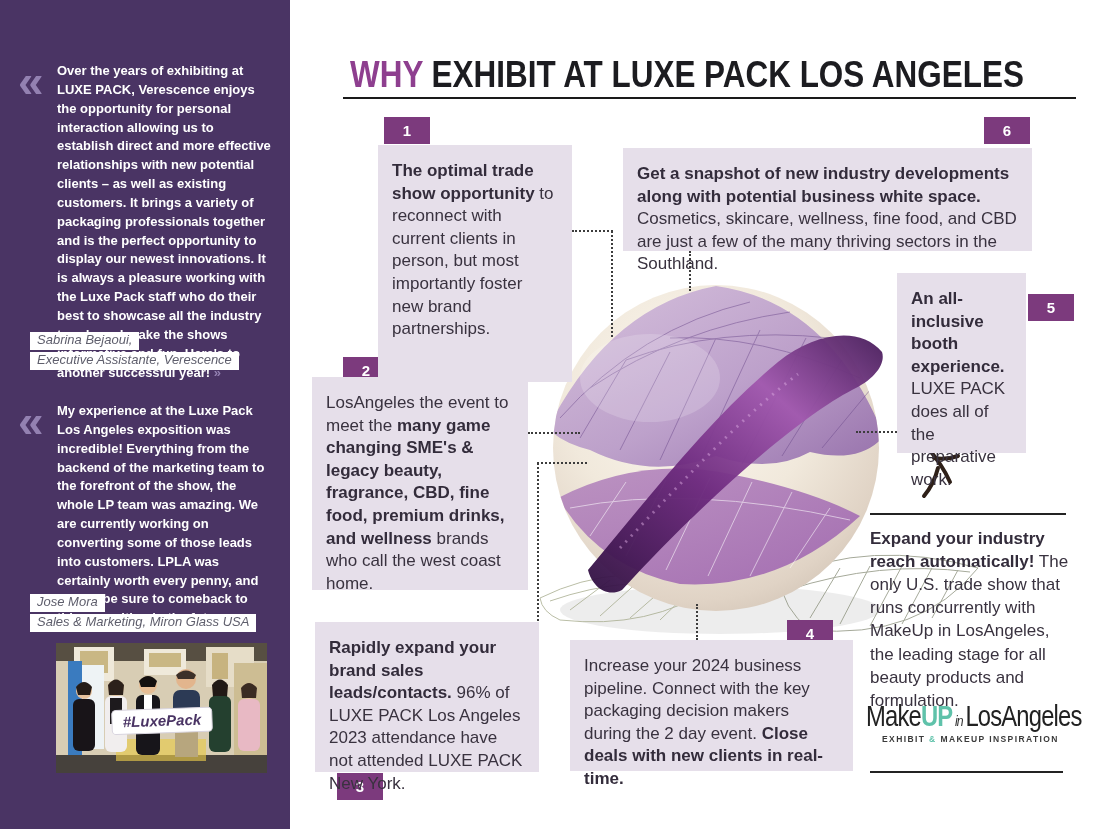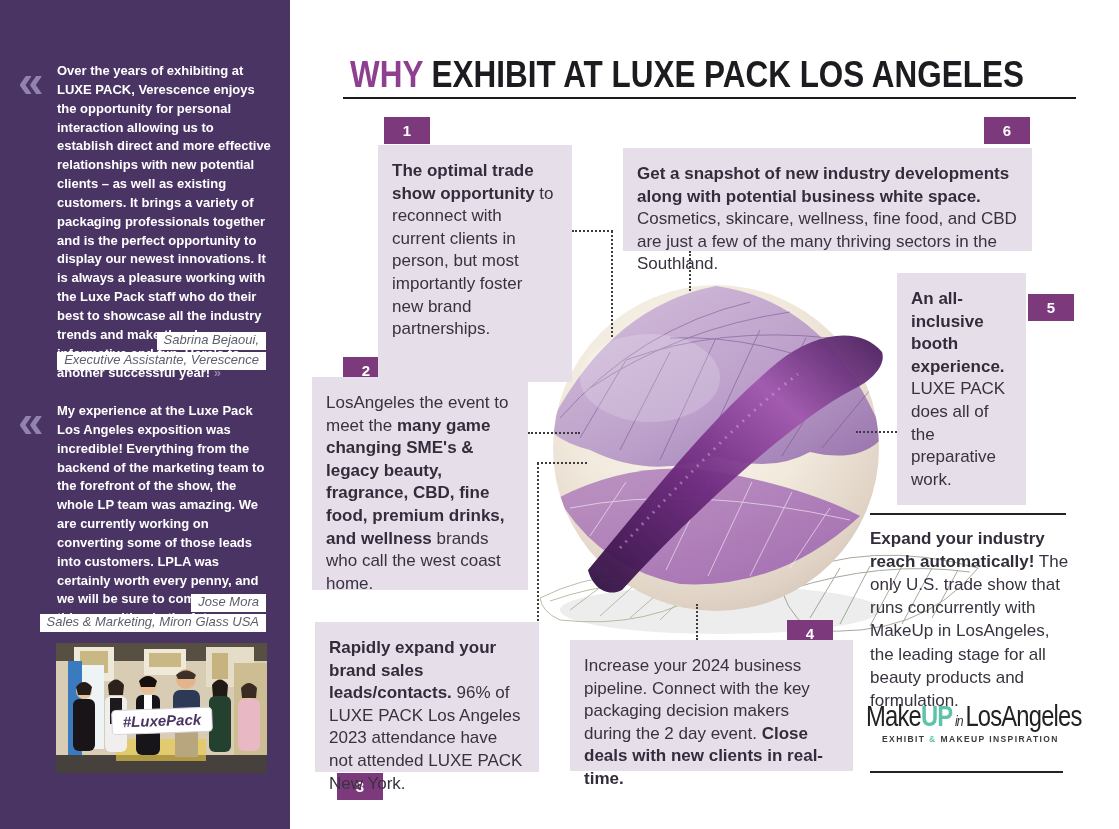--- a/index.html
+++ b/index.html
@@ -10,21 +10,21 @@
     overflow:hidden; margin:0 auto;
   }
   
   .sidebar { position:absolute; left:0; top:0; width:290px; height:829px; background:#4a3464; }
   .quote-mark { position:absolute; font-size:46px; font-weight:bold; color:#9381b1; line-height:1; letter-spacing:-4px; }
   .quote-text {
     position:absolute; left:57px; width:214px; color:#ffffff; font-weight:bold;
     font-size:13px; line-height:1.45;
   }
   .end-mark { color:#9381b1; font-weight:bold; }
-  .attrib { position:absolute; right:24px; text-align:right; }
+  .attrib { position:absolute; right:24px; }
   .attrib .chip {
     display:inline-block; background:#ffffff; color:#5e5e6c; font-style:italic;
     font-size:13px; line-height:1.15; padding:1px 7px 2px 7px; margin-top:2px;
   }
   .photo { position:absolute; left:56px; top:643px; width:211px; height:130px; }
   
   .title {
     position:absolute; left:350px; top:54px; white-space:nowrap;
     font-size:37px; font-weight:bold; color:#1c1c20; letter-spacing:0px;
     transform:scaleX(.85); transform-origin:left center;
@@ -38,21 +38,21 @@
   }
   .rbox b { font-weight:bold; color:#332c3b; }
   .badge {
     position:absolute; width:46px; height:27px; background:#7c3a7d; color:#ffffff;
     font-size:15px; font-weight:bold; text-align:center; line-height:27px;
   }
   #box1 { left:378px; top:145px; width:194px; height:237px; }
   #box2 { left:312px; top:377px; width:216px; height:213px; }
   #box3 { left:315px; top:622px; width:224px; height:150px; }
   #box4 { left:570px; top:640px; width:283px; height:131px; }
-  #box5 { left:897px; top:273px; width:129px; height:232px; }
+  #box5 { left:897px; top:273px; width:129px; height:180px; }
   #box6 { left:623px; top:148px; width:409px; height:103px; }
   #badge1 { left:384px; top:117px; }
   #badge2 { left:343px; top:357px; }
   #badge3 { left:337px; top:773px; }
   #badge4 { left:787px; top:620px; }
   #badge5 { left:1028px; top:294px; }
   #badge6 { left:984px; top:117px; }
   
   .dot-h { position:absolute; border-top:2px dotted #3c3c3c; height:0; }
   .dot-v { position:absolute; border-left:2px dotted #3c3c3c; width:0; }

